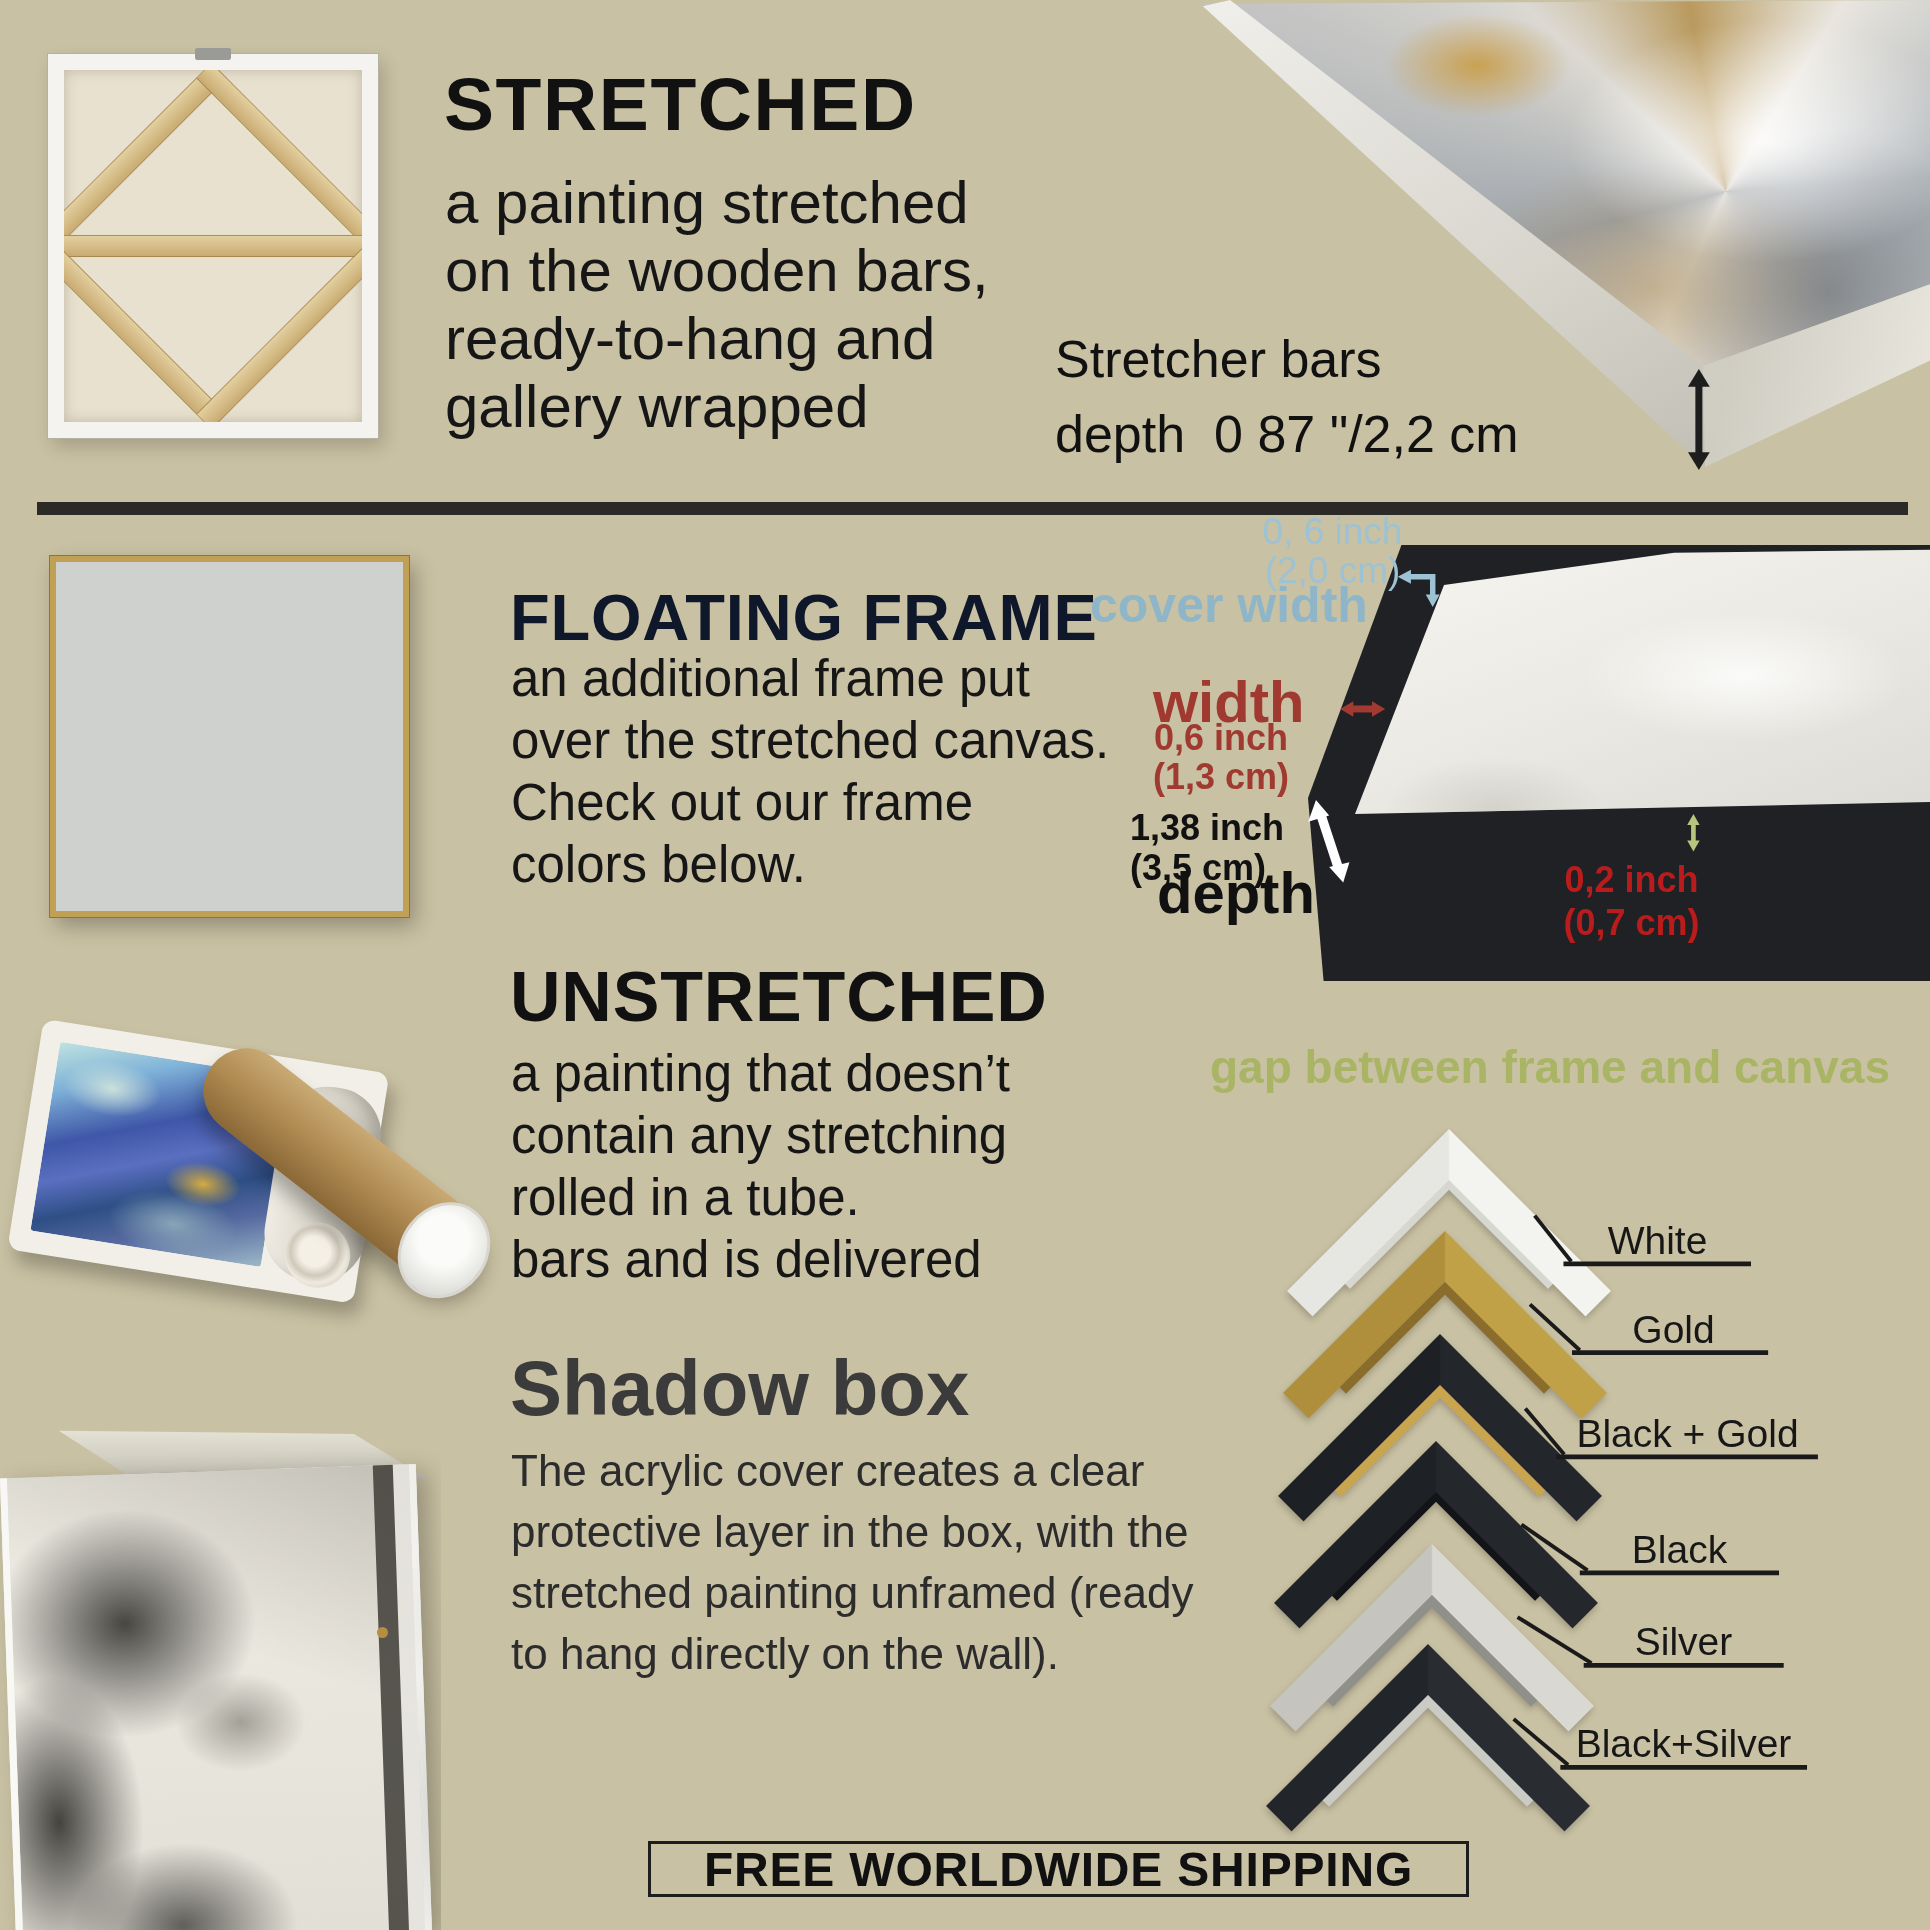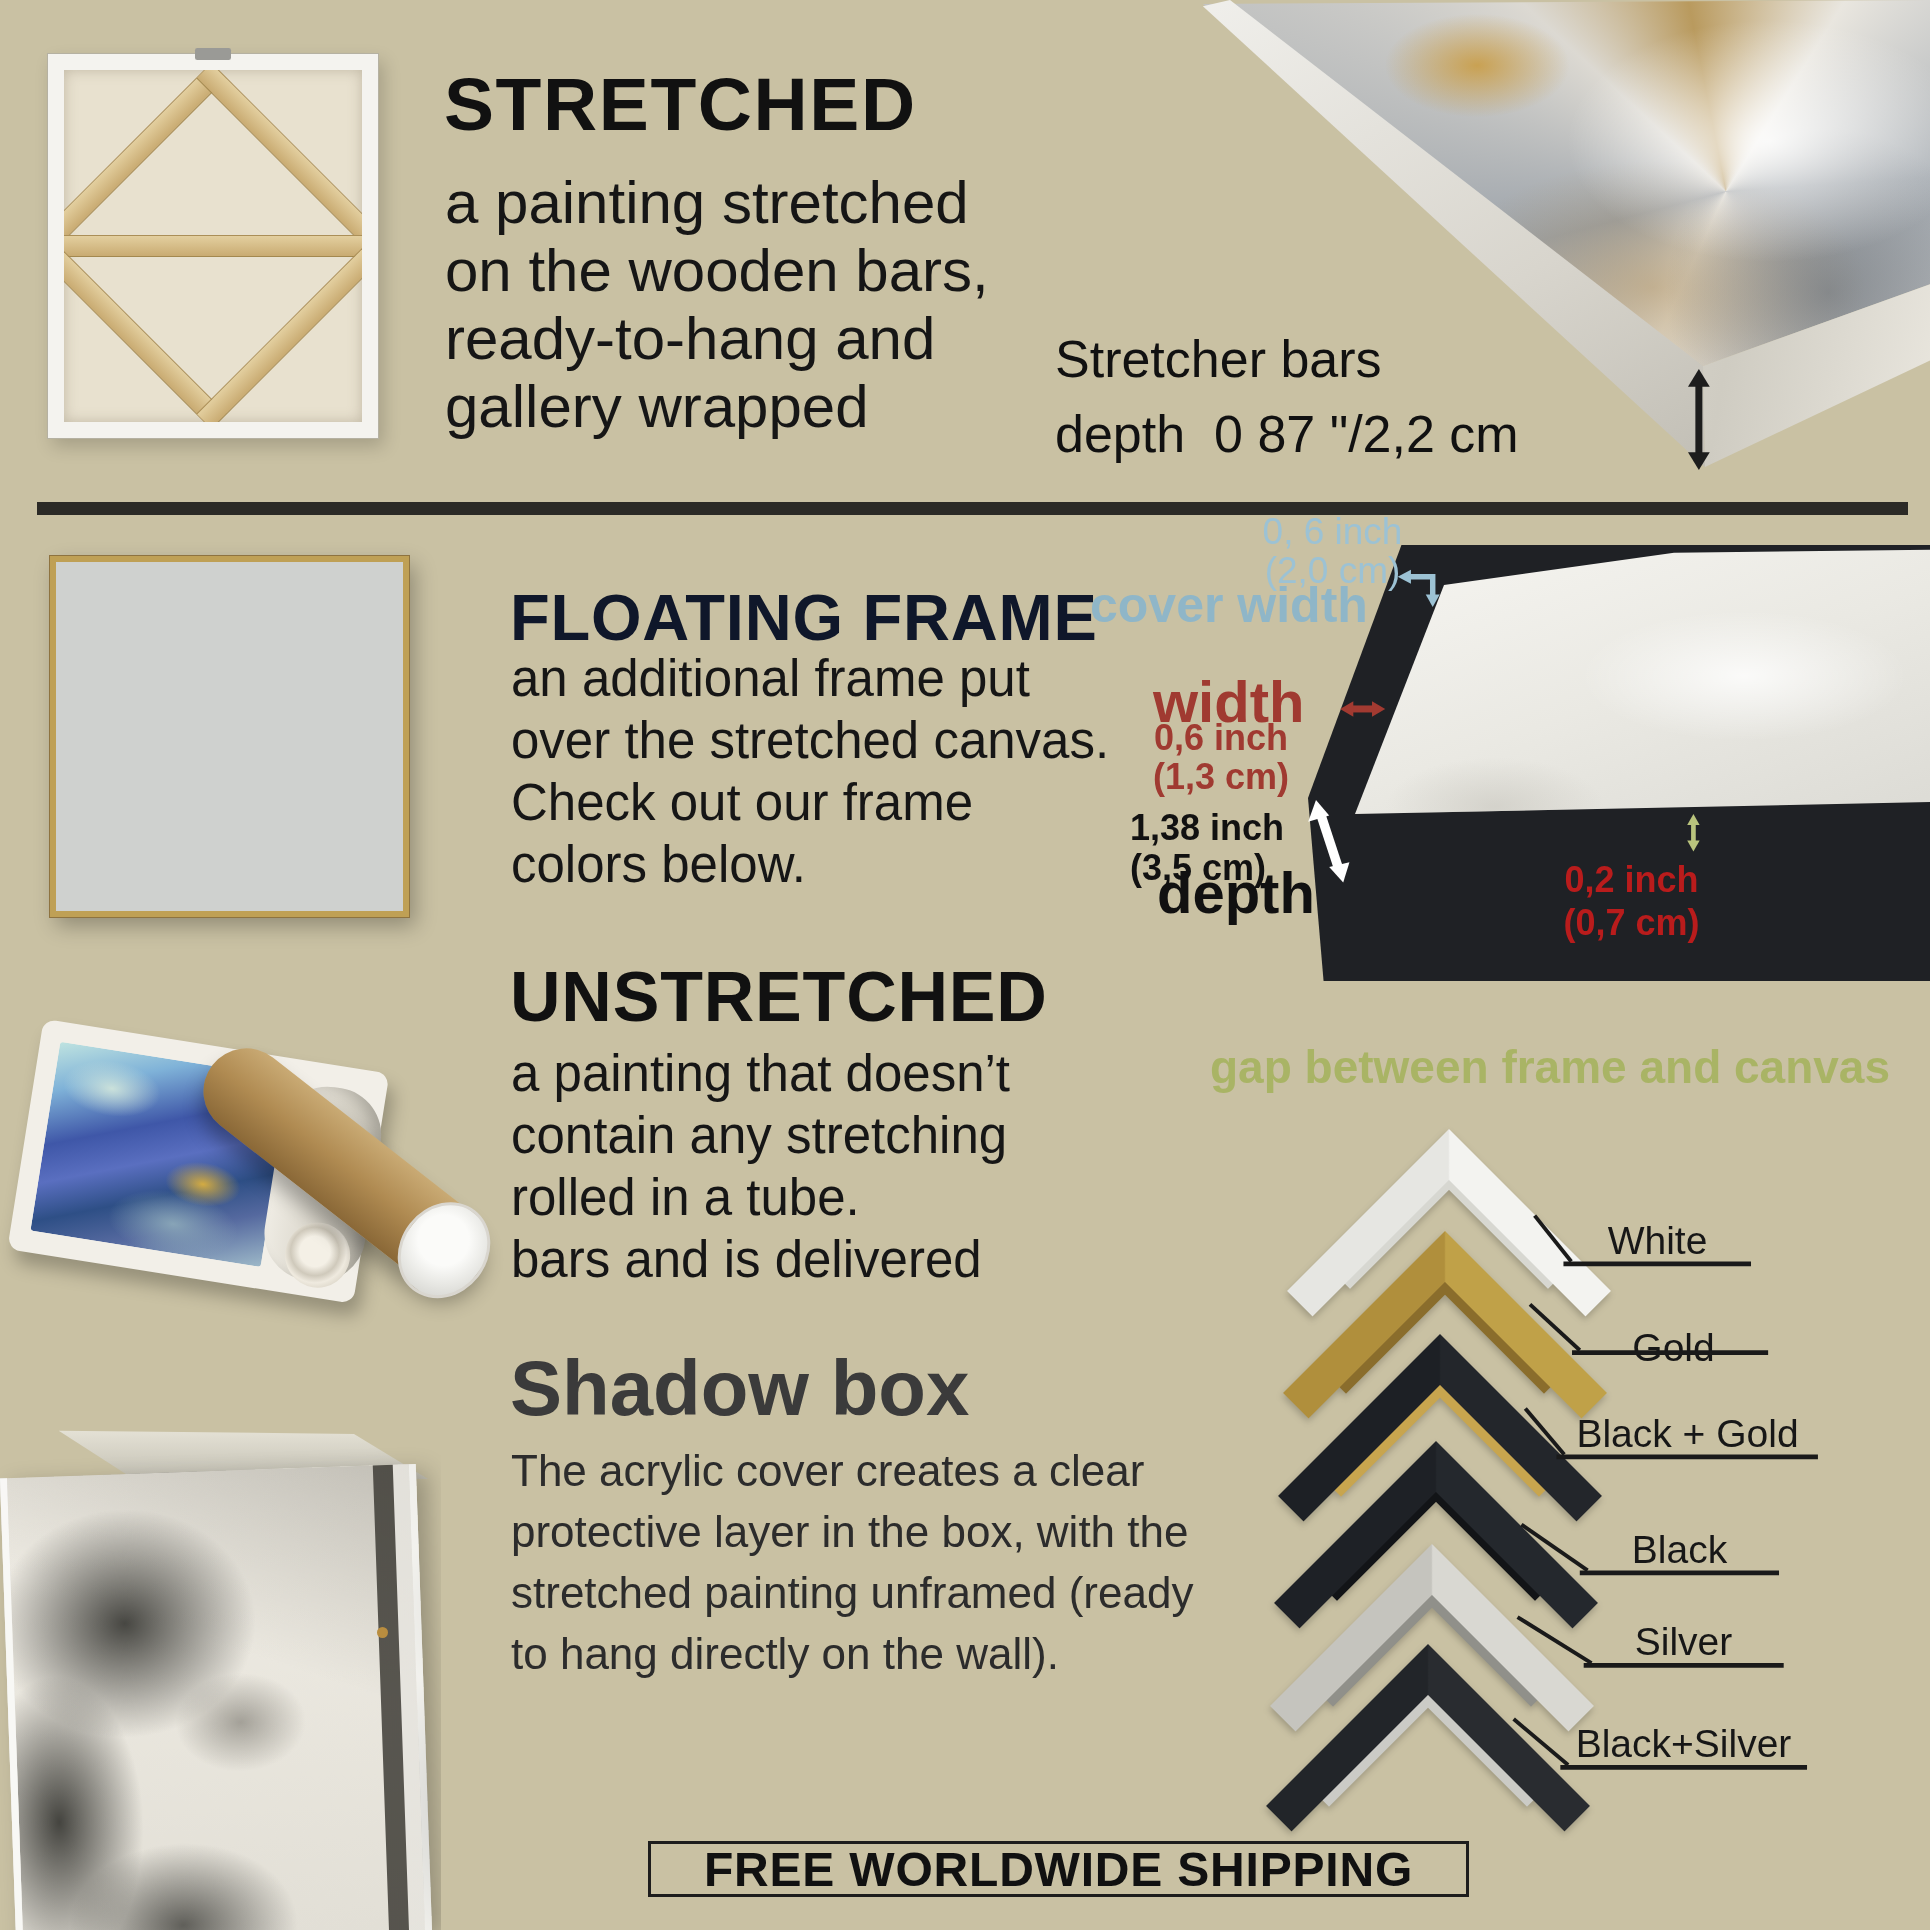--- a/index.html
+++ b/index.html
@@ -265,21 +265,21 @@
       <div class="lip"></div>
     </div>
   <div class="chev c-silver" style="left:1432px;top:1544px;">
       <div class="lip"></div>
     </div>
   <div class="chev c-blacksilver" style="left:1428px;top:1644px;">
       <div class="lip"></div>
     </div>
 
   <div class="fc-label" style="left:1494px;top:1219px;">White</div>
-  <div class="fc-label" style="left:1510px;top:1308px;margin-top:18px;">Gold</div>
+  <div class="fc-label" style="left:1510px;top:1308px;">Gold</div>
   <div class="fc-label" style="left:1524px;top:1412px;">Black + Gold</div>
   <div class="fc-label" style="left:1516px;top:1528px;">Black</div>
   <div class="fc-label" style="left:1520px;top:1620px;">Silver</div>
   <div class="fc-label" style="left:1520px;top:1722px;">Black+Silver</div>
 
   <div class="banner">FREE WORLDWIDE SHIPPING</div>
 
   <svg class="overlay" viewBox="0 0 2480 2480">
 
     <line x1="2183" y1="494" x2="2183" y2="584" stroke="#1d1d1d" stroke-width="9"></line>

